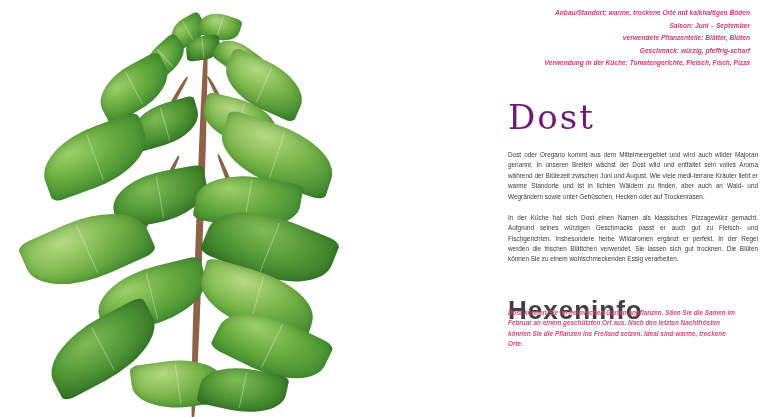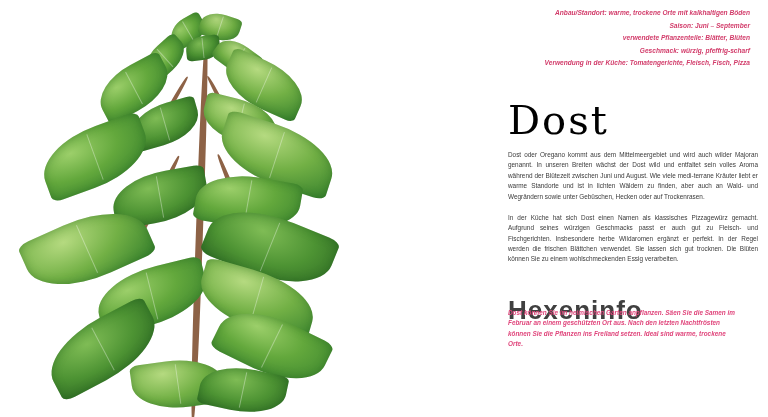--- a/index.html
+++ b/index.html
@@ -84,23 +84,23 @@
   }
   .meta .row {
     margin-bottom: 3px;
   }
 
   .title {
     position: absolute;
     left: 78px;
     top: 88px;
     font-family: "DejaVu Serif", serif;
-    font-size: 40px;
+    font-size: 34px;
     letter-spacing: 2px;
-    color: #000000;
+    color: #701a75;
     font-weight: normal;
     line-height: 1;
     margin-top: 12px;
   }
 
   .body-text {
     position: absolute;
     left: 78px;
     top: 150px;
     width: 250px;

